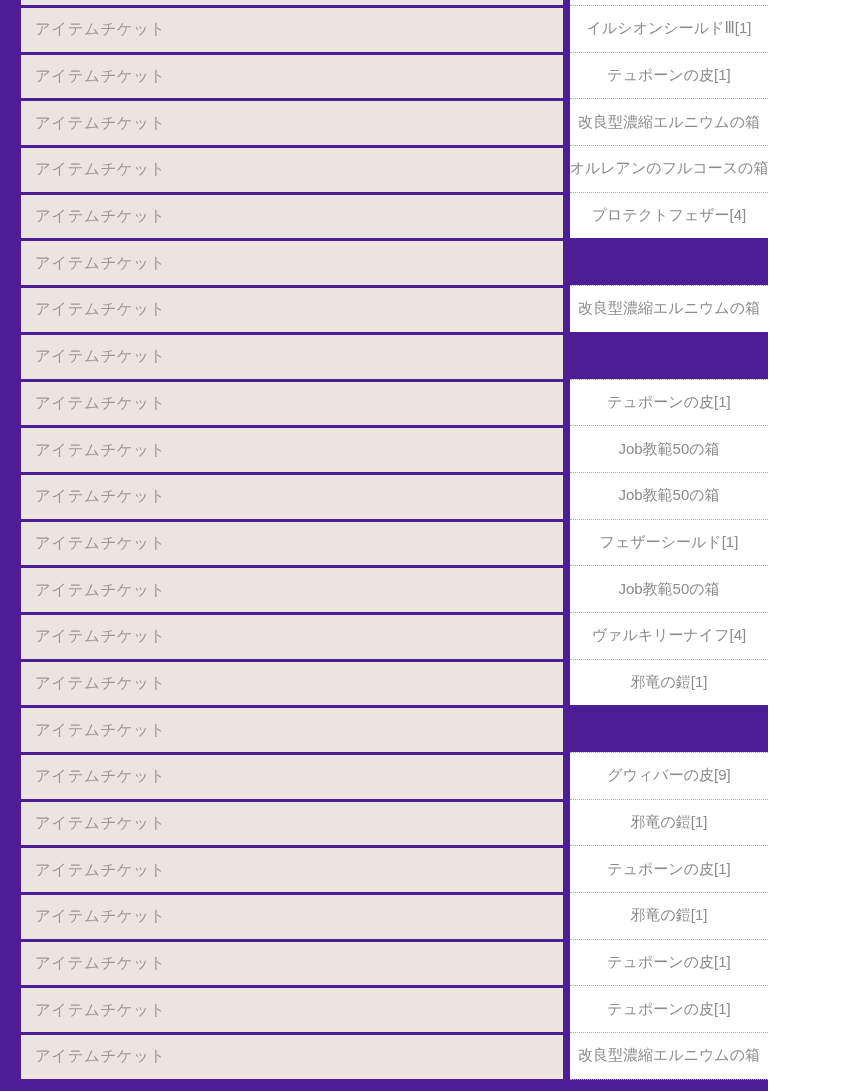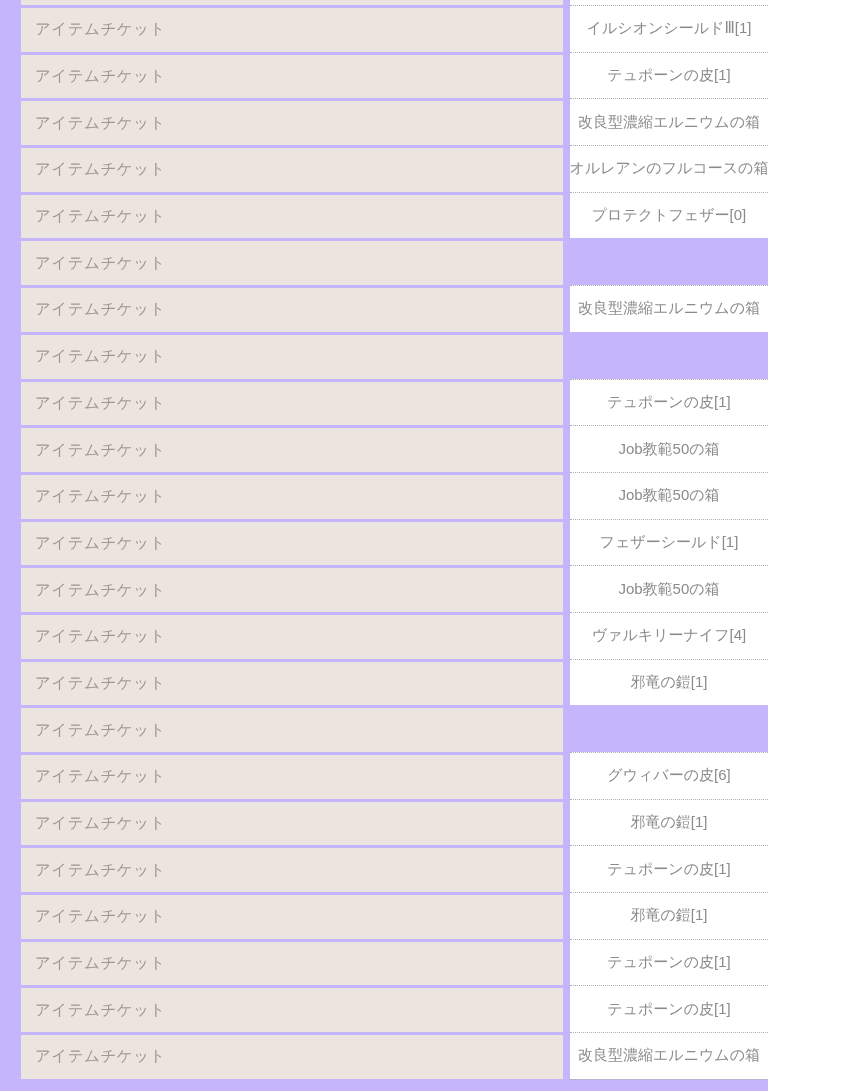--- a/index.html
+++ b/index.html
@@ -3,21 +3,21 @@
 <meta charset="utf-8">
 <style>
   html, body { margin: 0; padding: 0; background: #ffffff; }
   body { font-family: "Liberation Sans", "DejaVu Sans", sans-serif; }
 
   .page {
     position: relative;
     width: 768px;
     height: 1091px;
     overflow: hidden;
-    background: #c4b5fd;
+    background: #4c1d95;
   }
 
   .rows {
     position: absolute;
     top: -41.7px;
     left: 0;
     right: 0;
   }
 
   .row { position: relative; height: 46.7px; }
@@ -104,21 +104,21 @@
         </div>
         <div class="cell-right">
           <span>オルレアンのフルコースの箱</span>
         </div>
       </div>
       <div class="row">
         <div class="cell-left">
           <span>アイテムチケット</span>
         </div>
         <div class="cell-right">
-          <span>プロテクトフェザー[0]</span>
+          <span>プロテクトフェザー[4]</span>
         </div>
       </div>
       <div class="row">
         <div class="cell-left">
           <span>アイテムチケット</span>
         </div>
       </div>
       <div class="row">
         <div class="cell-left">
           <span>アイテムチケット</span>
@@ -191,21 +191,21 @@
       <div class="row">
         <div class="cell-left">
           <span>アイテムチケット</span>
         </div>
       </div>
       <div class="row">
         <div class="cell-left">
           <span>アイテムチケット</span>
         </div>
         <div class="cell-right">
-          <span>グウィバーの皮[6]</span>
+          <span>グウィバーの皮[9]</span>
         </div>
       </div>
       <div class="row">
         <div class="cell-left">
           <span>アイテムチケット</span>
         </div>
         <div class="cell-right">
           <span>邪竜の鎧[1]</span>
         </div>
       </div>

